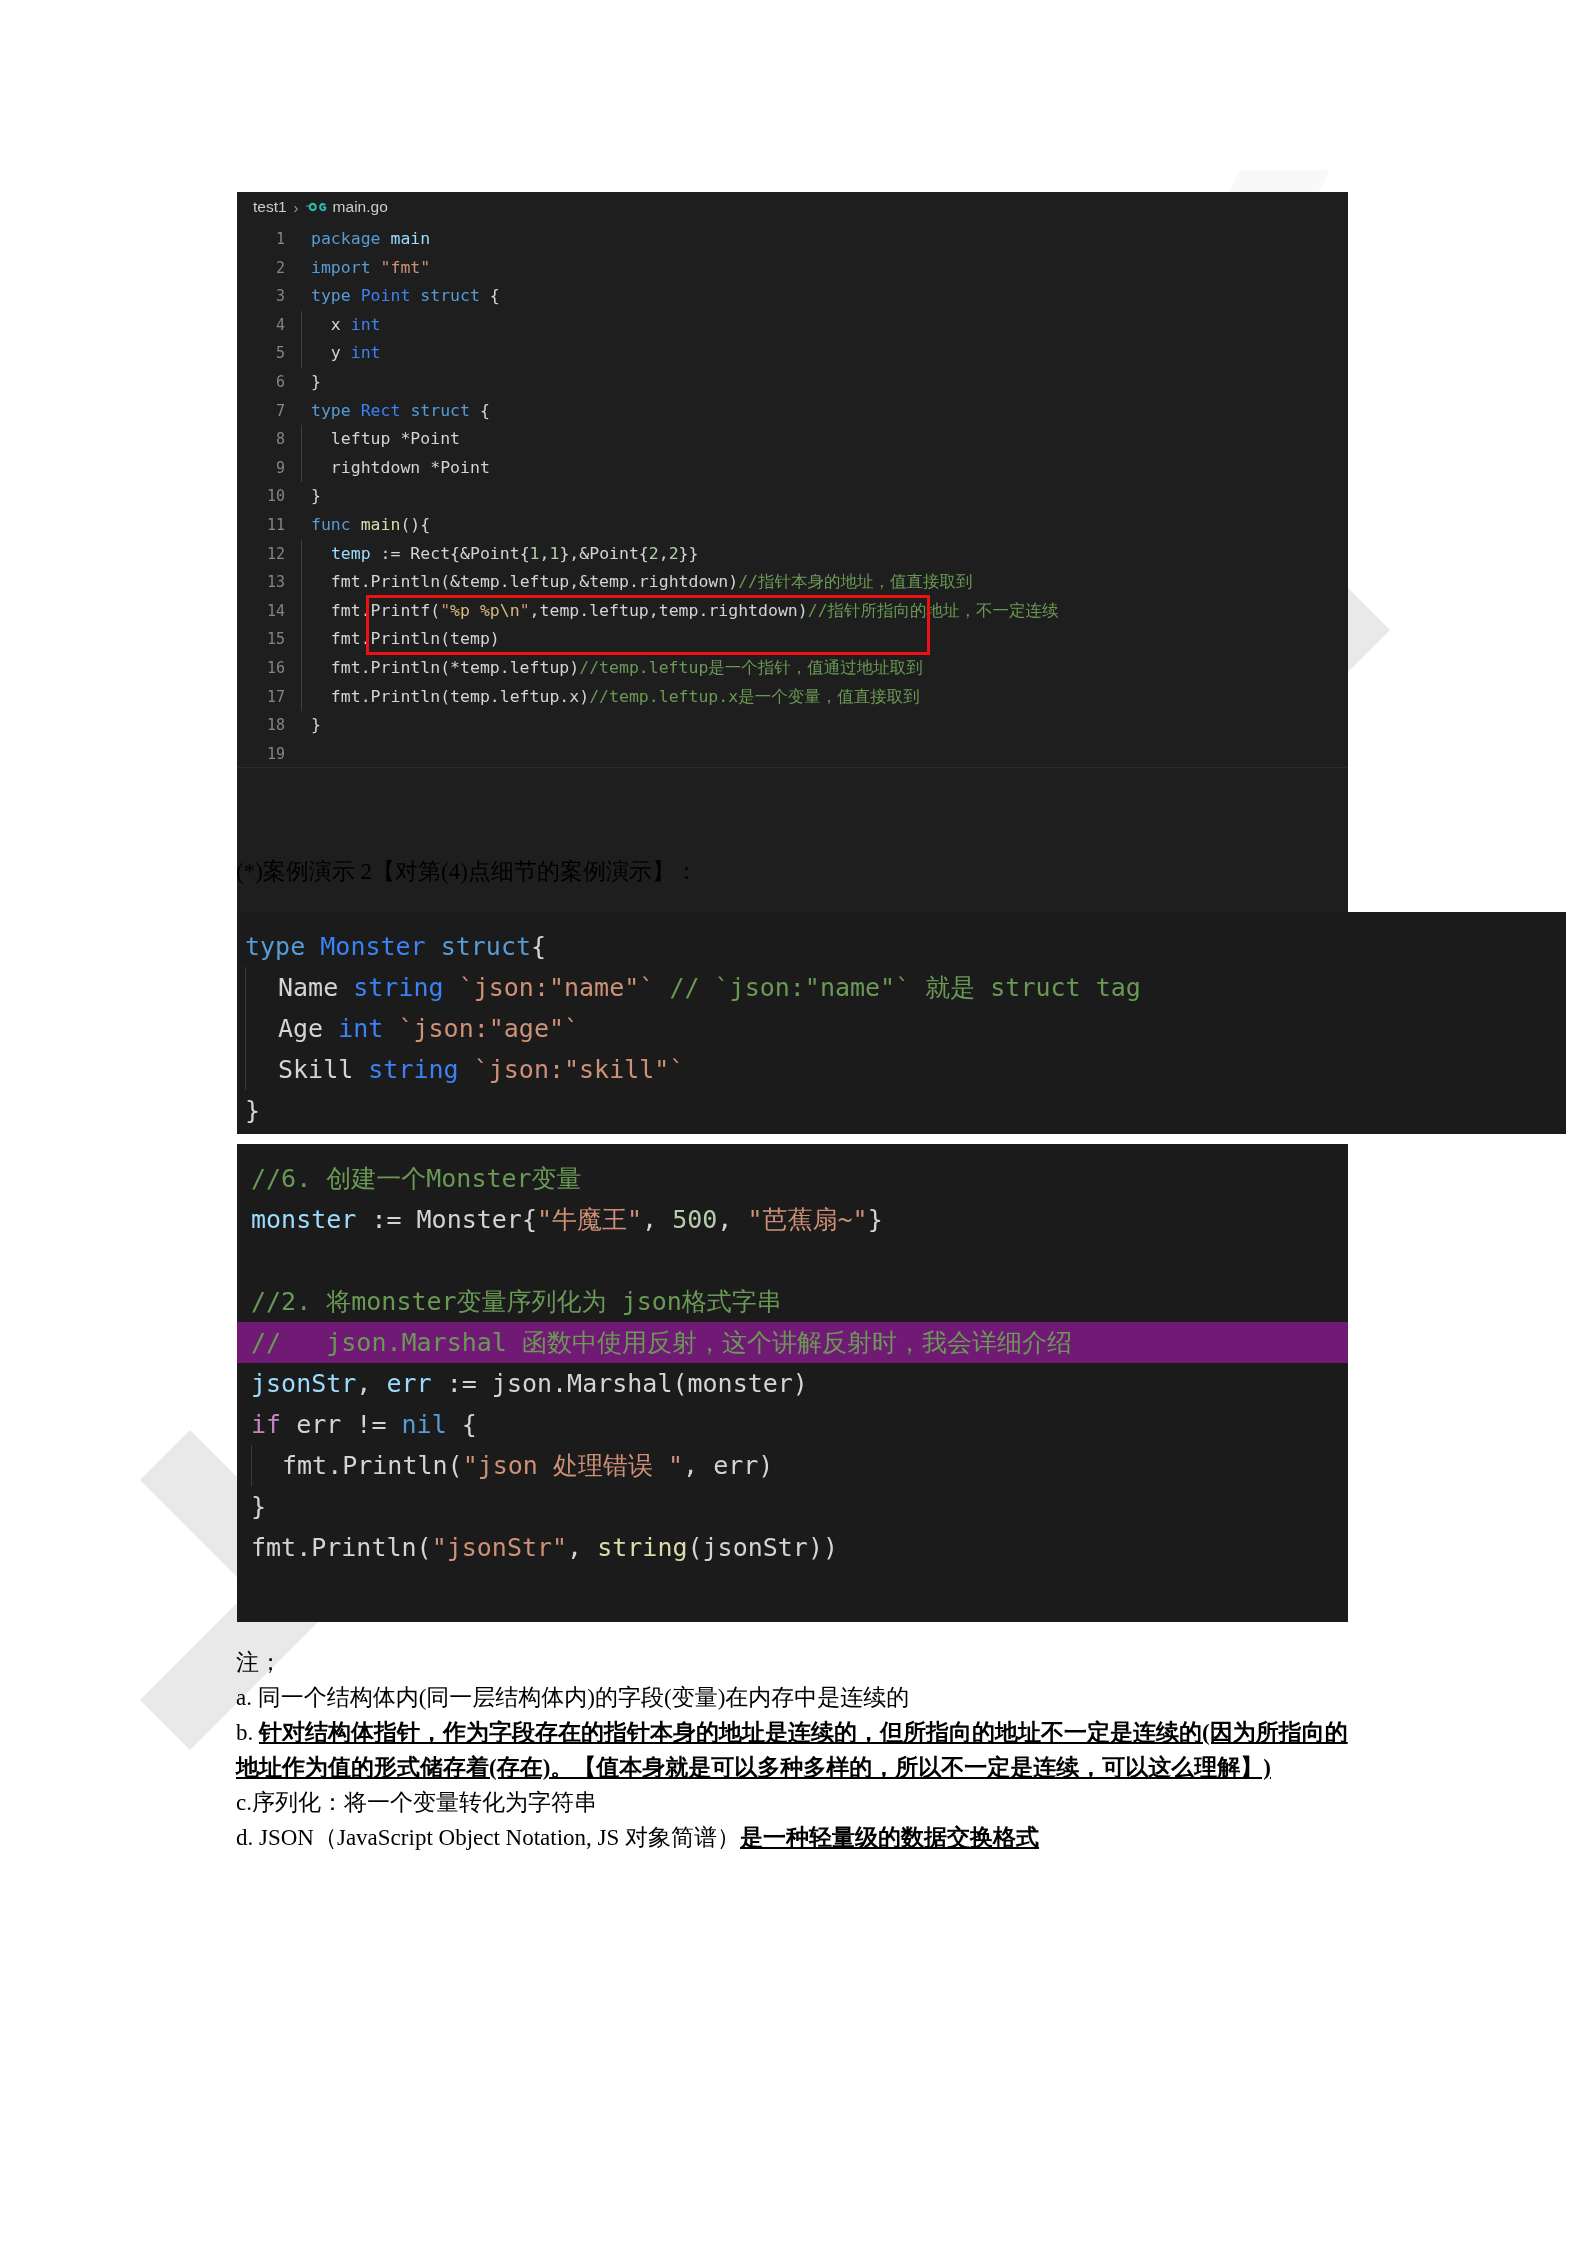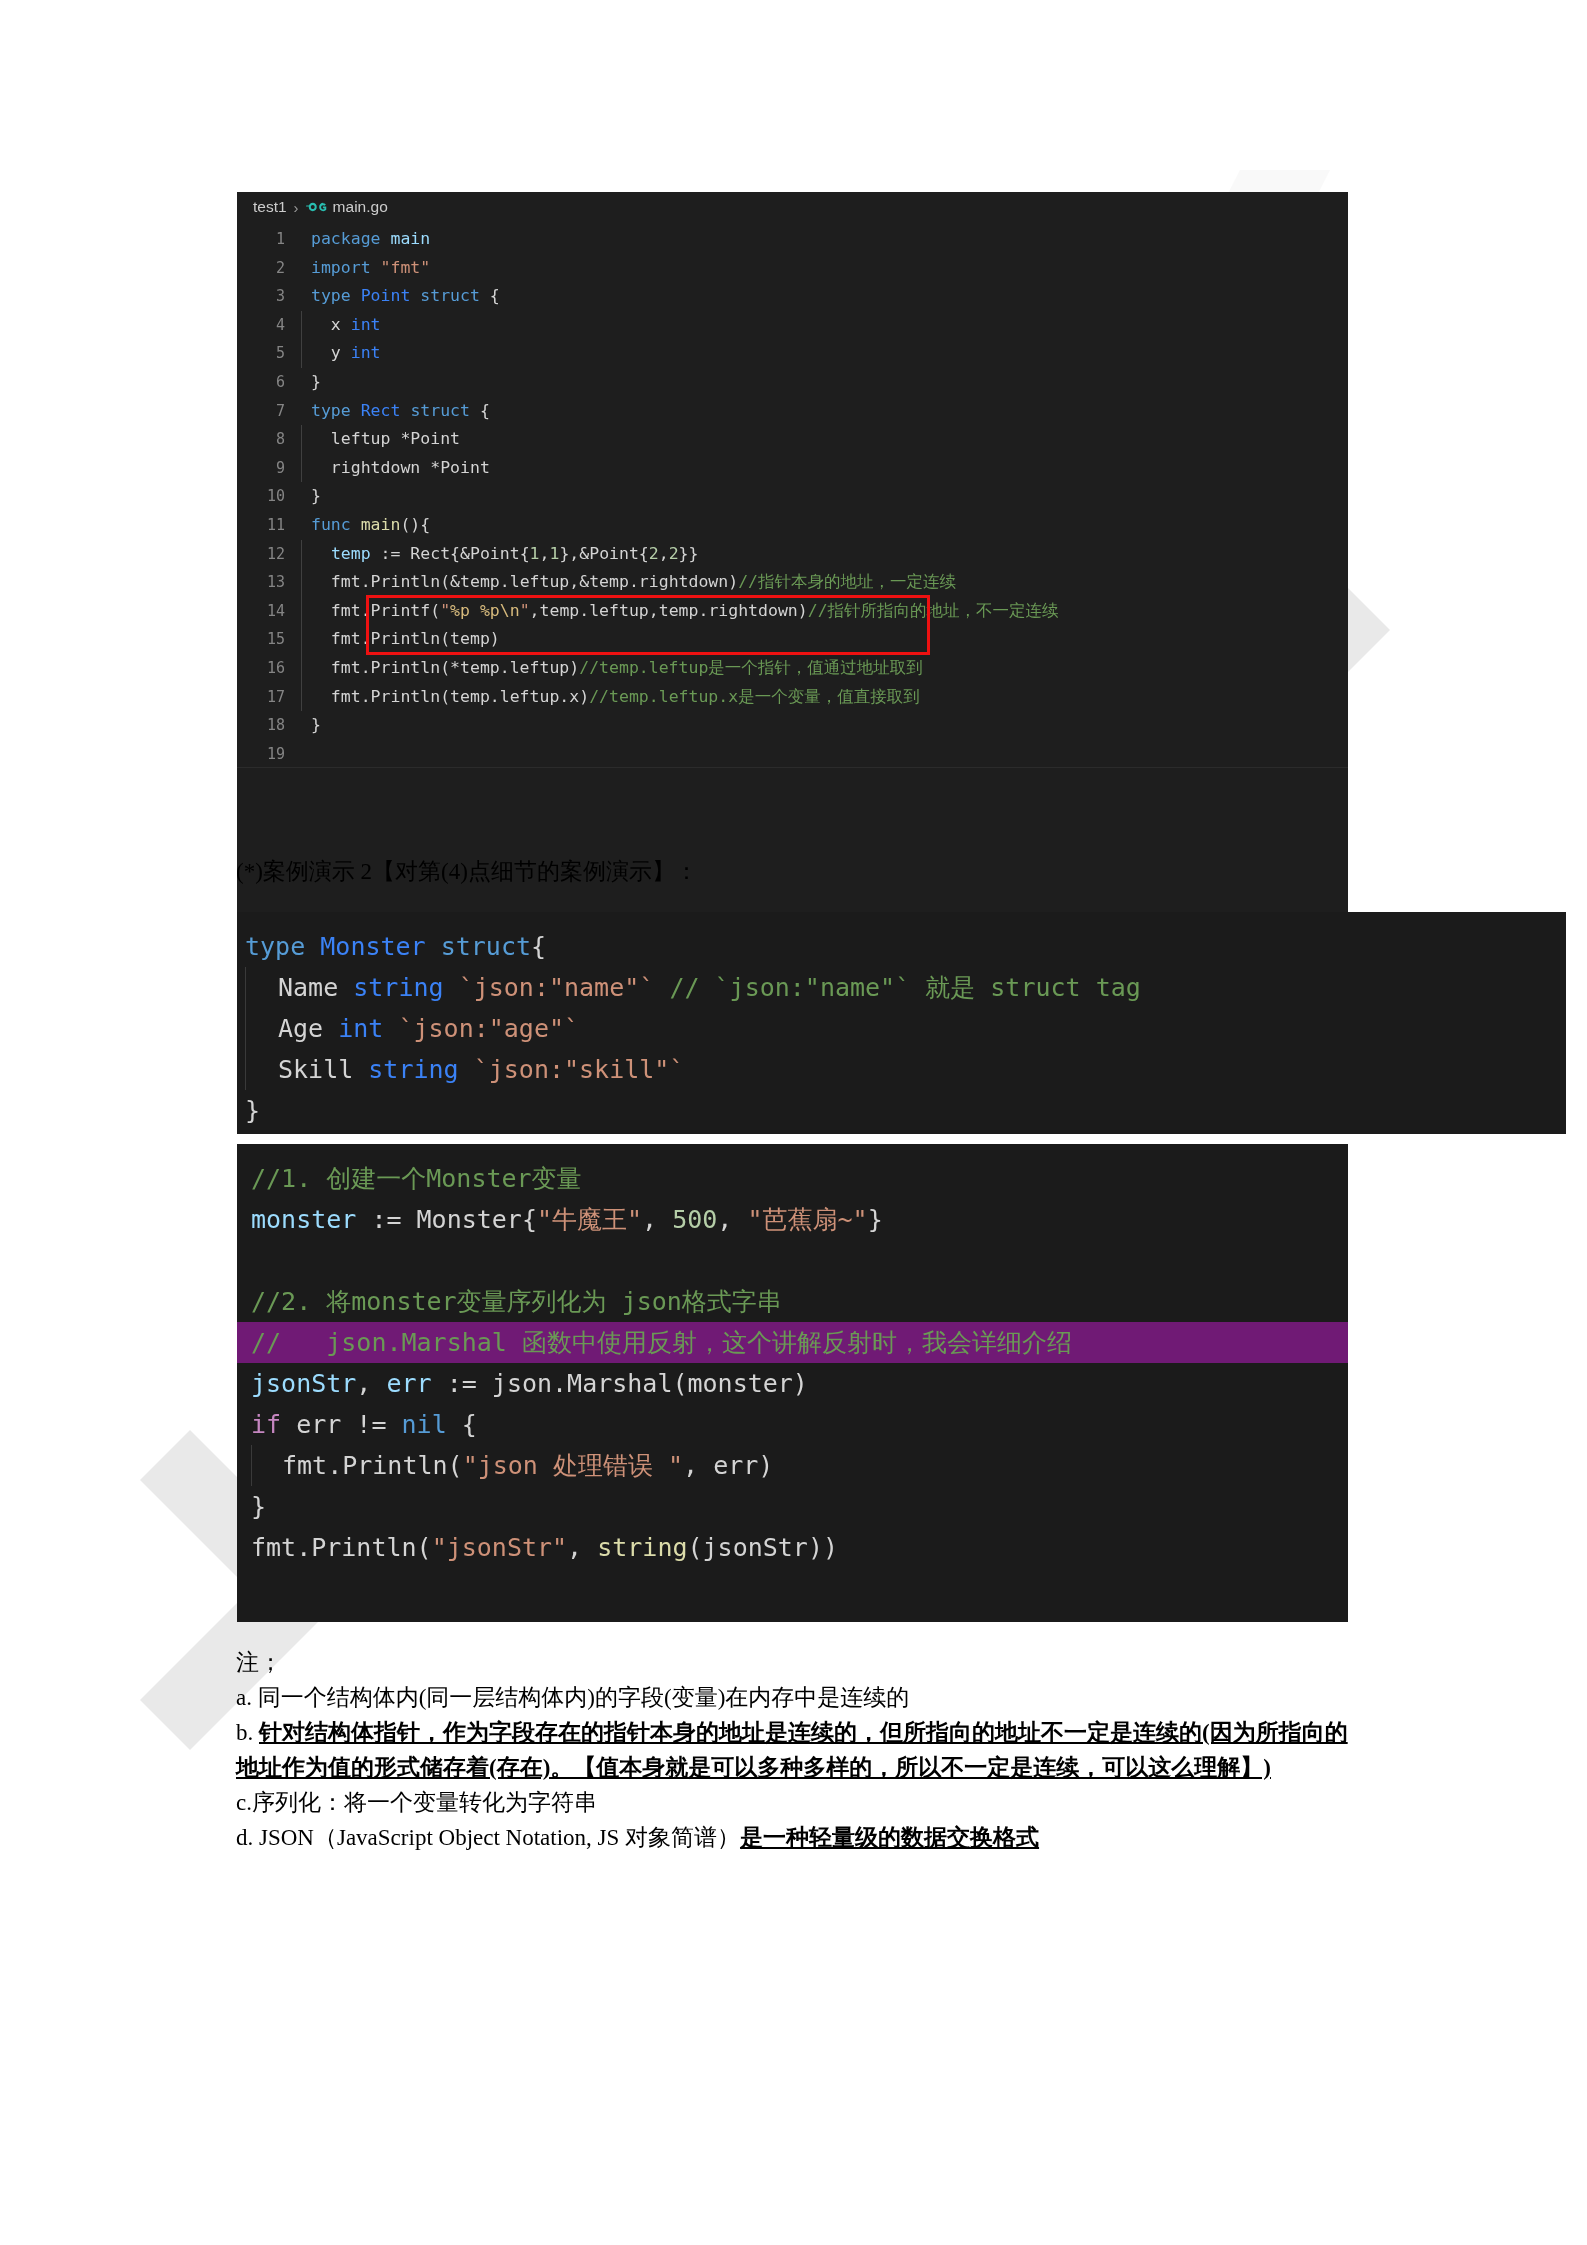--- a/index.html
+++ b/index.html
@@ -262,21 +262,21 @@
         <div class="cline"><span class="lnum">3</span><span class="ccode"><span class="kw">type</span><span class="pln"> </span><span class="typ">Point</span><span class="pln"> </span><span class="kw">struct</span><span class="pln"> {</span></span></div>
         <div class="cline"><span class="lnum">4</span><span class="ccode indent-guide"><span class="pln">  x </span><span class="typ">int</span></span></div>
         <div class="cline"><span class="lnum">5</span><span class="ccode indent-guide"><span class="pln">  y </span><span class="typ">int</span></span></div>
         <div class="cline"><span class="lnum">6</span><span class="ccode"><span class="pln">}</span></span></div>
         <div class="cline"><span class="lnum">7</span><span class="ccode"><span class="kw">type</span><span class="pln"> </span><span class="typ">Rect</span><span class="pln"> </span><span class="kw">struct</span><span class="pln"> {</span></span></div>
         <div class="cline"><span class="lnum">8</span><span class="ccode indent-guide"><span class="pln">  leftup *Point</span></span></div>
         <div class="cline"><span class="lnum">9</span><span class="ccode indent-guide"><span class="pln">  rightdown *Point</span></span></div>
         <div class="cline"><span class="lnum">10</span><span class="ccode"><span class="pln">}</span></span></div>
         <div class="cline"><span class="lnum">11</span><span class="ccode"><span class="kw">func</span><span class="pln"> </span><span class="fn">main</span><span class="pln">(){</span></span></div>
         <div class="cline"><span class="lnum">12</span><span class="ccode indent-guide"><span class="pln">  </span><span class="var">temp</span><span class="pln"> := Rect{&amp;Point{</span><span class="num">1</span><span class="pln">,</span><span class="num">1</span><span class="pln">},&amp;Point{</span><span class="num">2</span><span class="pln">,</span><span class="num">2</span><span class="pln">}}</span></span></div>
-        <div class="cline"><span class="lnum">13</span><span class="ccode indent-guide"><span class="pln">  fmt.</span><span class="pln">Println</span><span class="pln">(&amp;temp.leftup,&amp;temp.rightdown)</span><span class="cmt">//指针本身的地址，一定连续</span></span></div>
+        <div class="cline"><span class="lnum">13</span><span class="ccode indent-guide"><span class="pln">  fmt.</span><span class="pln">Println</span><span class="pln">(&amp;temp.leftup,&amp;temp.rightdown)</span><span class="cmt">//指针本身的地址，值直接取到</span></span></div>
         <div class="cline"><span class="lnum">14</span><span class="ccode indent-guide"><span class="pln">  fmt.</span><span class="pln">Printf</span><span class="pln">(</span><span class="str">"</span><span class="esc">%p %p</span><span class="esc">\n</span><span class="str">"</span><span class="pln">,temp.leftup,temp.rightdown)</span><span class="cmt">//指针所指向的地址，不一定连续</span></span></div>
         <div class="cline"><span class="lnum">15</span><span class="ccode indent-guide"><span class="pln">  fmt.Println(temp)</span></span></div>
         <div class="cline"><span class="lnum">16</span><span class="ccode indent-guide"><span class="pln">  fmt.Println(*temp.leftup)</span><span class="cmt">//temp.leftup是一个指针，值通过地址取到</span></span></div>
         <div class="cline"><span class="lnum">17</span><span class="ccode indent-guide"><span class="pln">  fmt.Println(temp.leftup.x)</span><span class="cmt">//temp.leftup.x是一个变量，值直接取到</span></span></div>
         <div class="cline"><span class="lnum">18</span><span class="ccode"><span class="pln">}</span></span></div>
         <div class="cline"><span class="lnum">19</span><span class="ccode"><span class="pln"></span></span></div>
       </div>
   </div>
   <div id="redbox"></div>
   <div id="block1-sep"></div>
@@ -288,21 +288,21 @@
         <div class="b2line"><span class="kw">type</span><span class="pln"> </span><span class="typ">Monster</span><span class="pln"> </span><span class="kw">struct</span><span class="pln">{</span></div>
         <div class="b2line ind"><span class="pln">Name </span><span class="typ">string</span><span class="pln"> </span><span class="str">`json:"name"`</span><span class="pln"> </span><span class="cmt">// `json:"name"` 就是 struct tag</span></div>
         <div class="b2line ind"><span class="pln">Age </span><span class="typ">int</span><span class="pln"> </span><span class="str">`json:"age"`</span></div>
         <div class="b2line ind"><span class="pln">Skill </span><span class="typ">string</span><span class="pln"> </span><span class="str">`json:"skill"`</span></div>
         <div class="b2line"><span class="pln">}</span></div>
       </div>
   </div>
 
   <div class="code-block" id="block3">
     <div id="marshal-lines">
-        <div class="b3line"><span class="cmt">//1. 创建一个Monster变量</span></div>
+        <div class="b3line"><span class="cmt">//6. 创建一个Monster变量</span></div>
         <div class="b3line"><span class="var">monster</span><span class="pln"> := Monster{</span><span class="str">"牛魔王"</span><span class="pln">, </span><span class="num">500</span><span class="pln">, </span><span class="str">"芭蕉扇~"</span><span class="pln">}</span></div>
         <div class="b3line"><span class="pln"></span></div>
         <div class="b3line"><span class="cmt">//2. 将monster变量序列化为 json格式字串</span></div>
         <div class="b3line hl"><span class="cmt">//   json.Marshal 函数中使用反射，这个讲解反射时，我会详细介绍</span></div>
         <div class="b3line"><span class="var">jsonStr</span><span class="pln">, </span><span class="var">err</span><span class="pln"> := json.</span><span class="pln">Marshal</span><span class="pln">(monster)</span></div>
         <div class="b3line"><span class="ctl">if</span><span class="pln"> err != </span><span class="kw">nil</span><span class="pln"> {</span></div>
         <div class="b3line ind"><span class="pln">fmt.Println(</span><span class="str">"json 处理错误 "</span><span class="pln">, err)</span></div>
         <div class="b3line"><span class="pln">}</span></div>
         <div class="b3line"><span class="pln">fmt.Println(</span><span class="str">"jsonStr"</span><span class="pln">, </span><span class="fn">string</span><span class="pln">(jsonStr))</span></div>
       </div>

